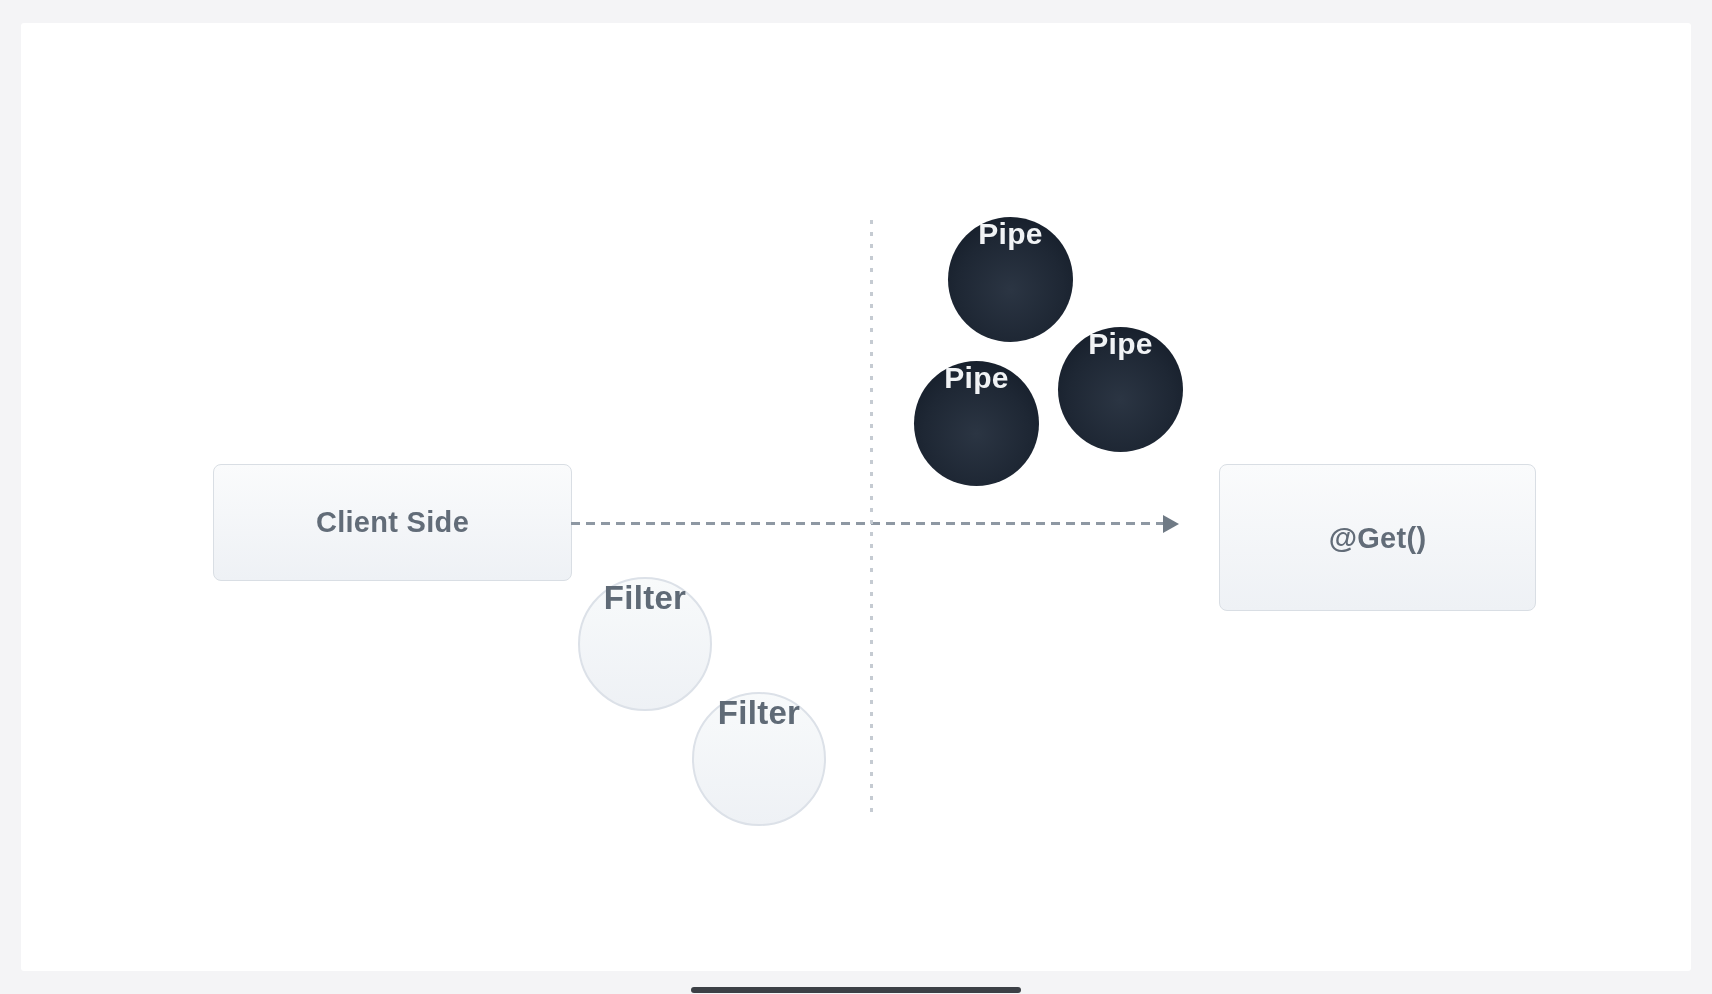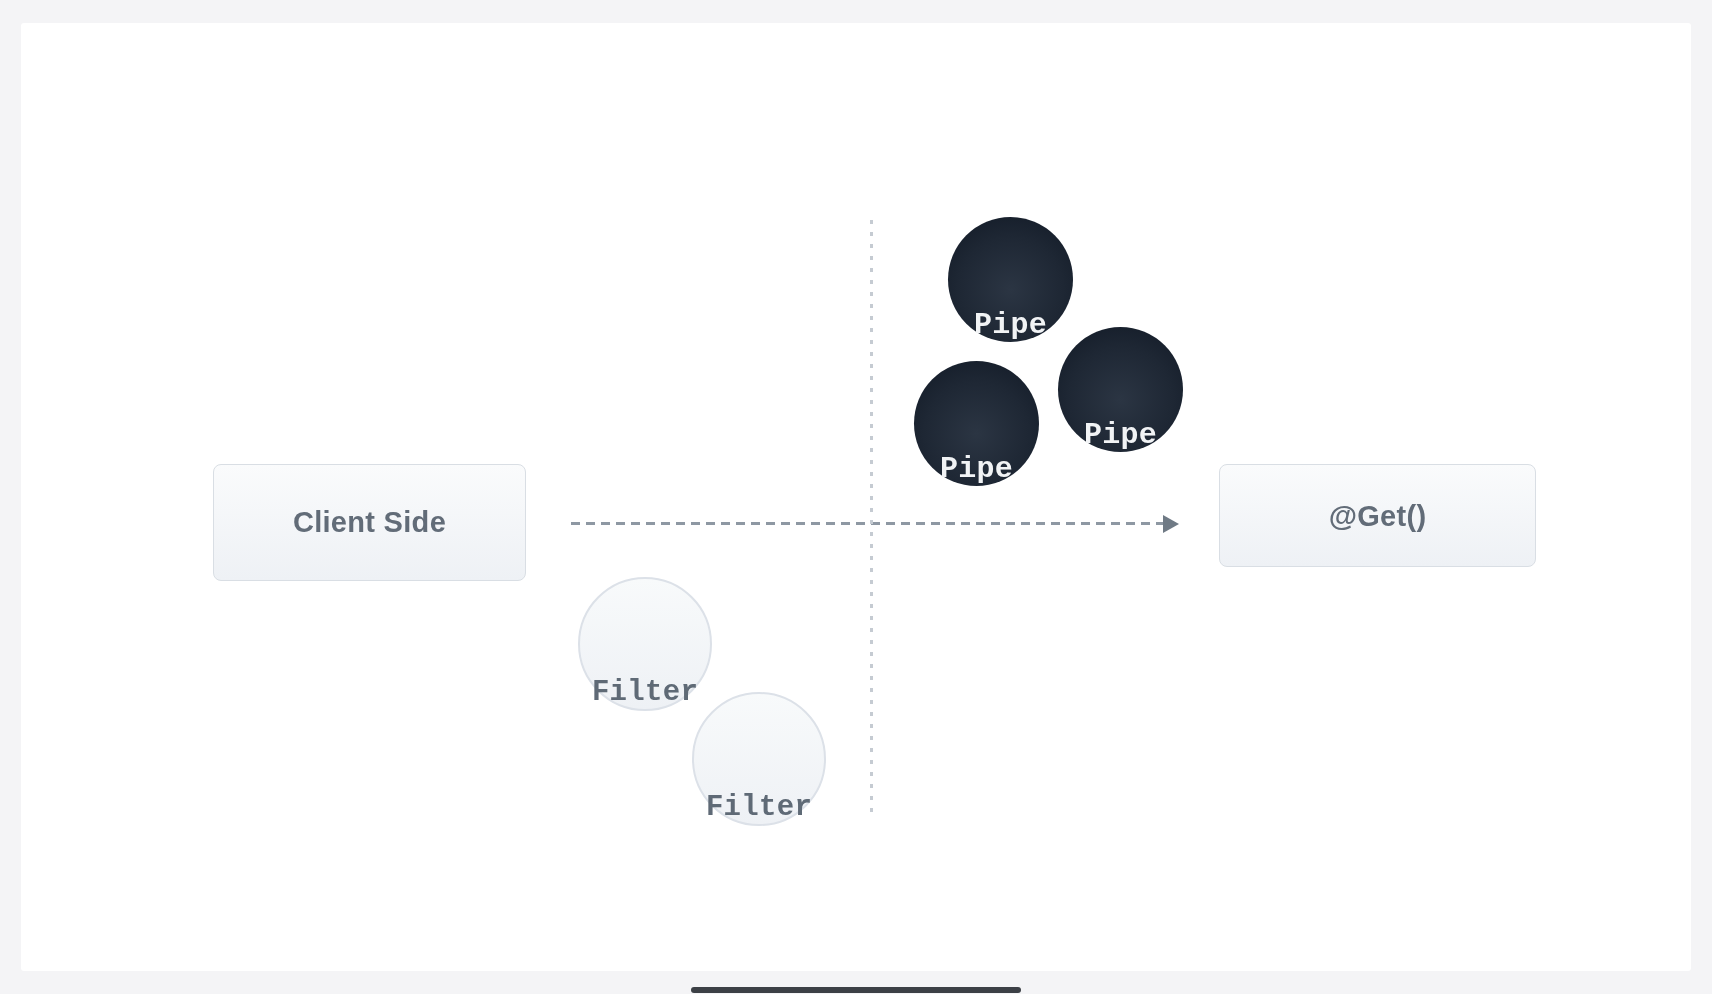--- a/index.html
+++ b/index.html
@@ -31,22 +31,22 @@
     border-radius: 8px;
     background: linear-gradient(180deg, var(--node-bg-top, #fafbfc) 0%, var(--node-bg-bottom, #eef1f5) 100%);
     display: flex;
     align-items: center;
     justify-content: center;
     color: var(--node-text, #626c78);
     font-size: 29px;
     font-weight: 700;
     letter-spacing: 0.3px;
   }
-  .client-box { left: 192px; top: 441px; width: 313px; height: 117px; }
-  .handler-box { left: 1198px; top: 441px; width: 317px; height: 103px; }
+  .client-box { left: 192px; top: 441px; width: 359px; height: 117px; }
+  .handler-box { left: 1198px; top: 441px; width: 317px; height: 147px; }
   .handler-box .lines { text-align: left; line-height: 40px; }
   
   .h-dash {
     position: absolute;
     left: 550px; top: 499px;
     width: 592px; height: 3px;
     background: repeating-linear-gradient(90deg,
       var(--arrow, #8e98a3) 0 9px, transparent 9px 15px);
   }
   .arrowhead {
@@ -63,25 +63,24 @@
     left: 849px; top: 197px;
     width: 3px; height: 598px;
     background: repeating-linear-gradient(180deg,
       var(--vline, #c5cbd2) 0 4px, transparent 4px 12px);
   }
   
   .circle {
     position: absolute;
     border-radius: 50%;
     display: flex;
-    align-items: flex-end;
+    align-items: flex-start;
     justify-content: center;
     font-weight: 700;
     letter-spacing: 0.3px;
-    font-family: Liberation Mono, monospace;
   }
   .pipe {
     width: 125px; height: 125px;
     background: radial-gradient(circle at 50% 58%,
       var(--pipe-core, #2b3543) 0%,
       var(--pipe-mid, #1e2734) 55%,
       var(--pipe-edge, #101824) 100%);
     color: var(--pipe-text, #f1f3f5);
     font-size: 30px;
   }
@@ -89,21 +88,21 @@
   .pipe-2 { left: 893px; top: 338px; }
   .pipe-3 { left: 1037px; top: 304px; }
   .filter {
     width: 134px; height: 134px;
     box-sizing: border-box;
     border: 2px solid var(--filter-border, #dce1e8);
     background: linear-gradient(180deg,
       var(--filter-bg-top, #f8fafb) 0%,
       var(--filter-bg-bottom, #eef1f5) 100%);
     color: var(--filter-text, #5f6a76);
-    font-size: 29px;
+    font-size: 33px;
   }
   .filter-1 { left: 557px; top: 554px; }
   .filter-2 { left: 671px; top: 669px; }
   
   .home-bar {
     position: absolute;
     left: 691px; top: 987px;
     width: 330px; height: 6px;
     border-radius: 3px;
     background: var(--home-bar, #3c4046);

